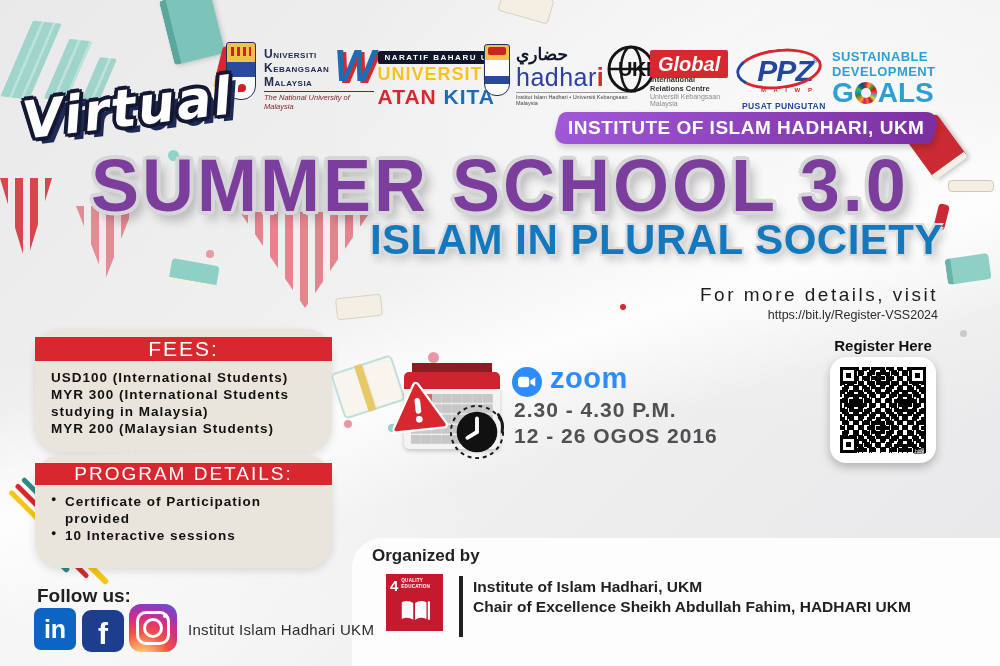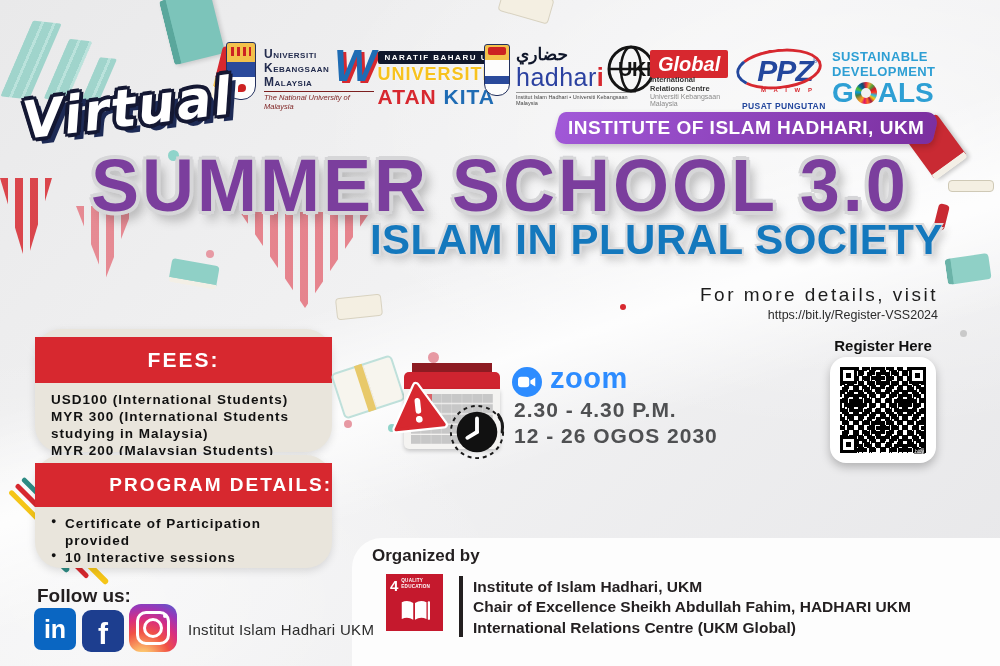--- a/index.html
+++ b/index.html
@@ -82,25 +82,25 @@
     text-shadow:-3px -3px 0 #d6d6d8,3px -3px 0 #d6d6d8,-3px 3px 0 #d6d6d8,3px 3px 0 #d6d6d8,0 4px 0 #d6d6d8,0 -4px 0 #d6d6d8,4px 0 0 #d6d6d8,-4px 0 0 #d6d6d8, 6px 8px 10px rgba(40,40,40,.35); }
   .subtitle { right:57px; top:216px; font-weight:900; font-size:42px; letter-spacing:.5px; color:#1478bd;
     text-shadow:-2px -2px 0 #dcdcde,2px -2px 0 #dcdcde,-2px 2px 0 #dcdcde,2px 2px 0 #dcdcde, 4px 5px 8px rgba(40,40,40,.3); }
   .details { right:62px; top:268px; text-align:right; color:#1d1d1d;margin-top:16px; }
   .details-line1 { font-size:19px; letter-spacing:2.5px; }
   .details-url { font-size:19.5px; font-weight:bold; letter-spacing:.8px; margin-top:1px; }
   .details-reg { font-size:12.5px; margin-top:2px; color:#2b2b2b; }
 
   
   .info-box { position:absolute; left:35px; width:297px; background:#e9e5dc; border-radius:26px; box-shadow:0 3px 8px rgba(0,0,0,.12); }
-  .info-band { margin-top:8px; background:#d7282f; color:#fff; font-weight:700; text-align:center; letter-spacing:2px; padding:11px 0; }
+  .info-band { margin-top:8px; background:#d7282f; color:#fff; font-weight:400; text-align:center; letter-spacing:2px; padding:0 0; }
   .fees-box { top:329px; height:123px; }
   .fees-box .info-band { font-size:21px; }
   .prog-box { top:455px; height:113px; }
-  .prog-box .info-band { font-size:19px;text-align:right; }
+  .prog-box .info-band { font-size:19px; }
   .info-body { padding:8px 12px 8px 16px; font-weight:bold; font-size:13.5px; letter-spacing:1px; line-height:1.27; color:#111; }
   .prog-list { list-style:none; }
   .prog-list li { position:relative; padding-left:14px; }
   .prog-list li:before { content:"●"; position:absolute; left:0; top:1px; font-size:9px; }
 
   
   .deco-openbook { left:336px; top:363px; width:64px; height:48px; transform:rotate(-18deg);
     background:linear-gradient(90deg,#f7f5ee 0 46%, #efece2 46% 54%, #f7f5ee 54% 100%);
     border:2px solid #bfe0da; border-radius:5px; }
   .deco-openbook i { position:absolute; left:38%; top:-2px; bottom:-2px; width:8px; background:#e8c96a; }
@@ -314,21 +314,21 @@
   </div>
 
   <div class="abs zoom-badge">
     <svg width="18" height="14" viewBox="0 0 24 18">
       <rect x="0" y="2" width="15" height="14" rx="4" fill="#fff"></rect>
       <path d="M16.5 7 L23 3 V15 L16.5 11 Z" fill="#fff"></path>
     </svg>
   </div>
   <div class="abs zoom-word">zoom</div>
   <div class="abs sess-time">2.30 - 4.30 P.M.</div>
-  <div class="abs sess-date">12 - 26 OGOS 2030</div>
+  <div class="abs sess-date">12 - 26 OGOS 2016</div>
 
   <div class="abs register-label">Register Here</div>
   <div class="abs qr-card">
     <div class="qr-pattern">
       <div class="qr-finder qr-f1"></div>
       <div class="qr-finder qr-f2"></div>
       <div class="qr-finder qr-f3"></div>
       <div class="qr-caption">bitly</div>
     </div>
   </div>
@@ -343,21 +343,20 @@
     <svg width="30" height="26" viewBox="0 0 34 28">
       <path d="M2 4 Q9 1 15 5 V24 Q9 20 2 23 Z" fill="#fff"></path>
       <path d="M30 4 Q23 1 17 5 V24 Q23 20 30 23 Z" fill="#fff"></path>
       <rect x="31.5" y="3" width="2.5" height="21" rx="1" fill="#fff"></rect>
     </svg>
   </div>
   <div class="abs org-divider"></div>
   <div class="abs org-lines">
     <div>Institute of Islam Hadhari, UKM</div>
     <div>Chair of Excellence Sheikh Abdullah Fahim, HADHARI UKM</div>
-    <div>International Relations Centre (UKM Global)</div>
   </div>
 
   <div class="abs follow-label">Follow us:</div>
   <div class="soc soc-li">
     <span>in</span>
   </div>
   <div class="soc soc-fb">
     <span>f</span>
   </div>
   <div class="soc soc-ig">

